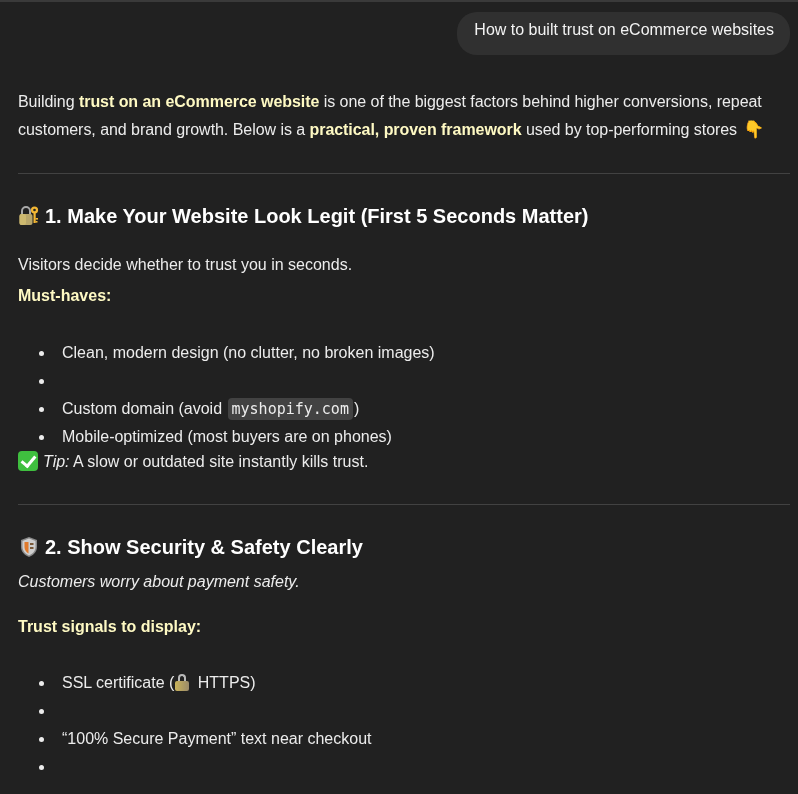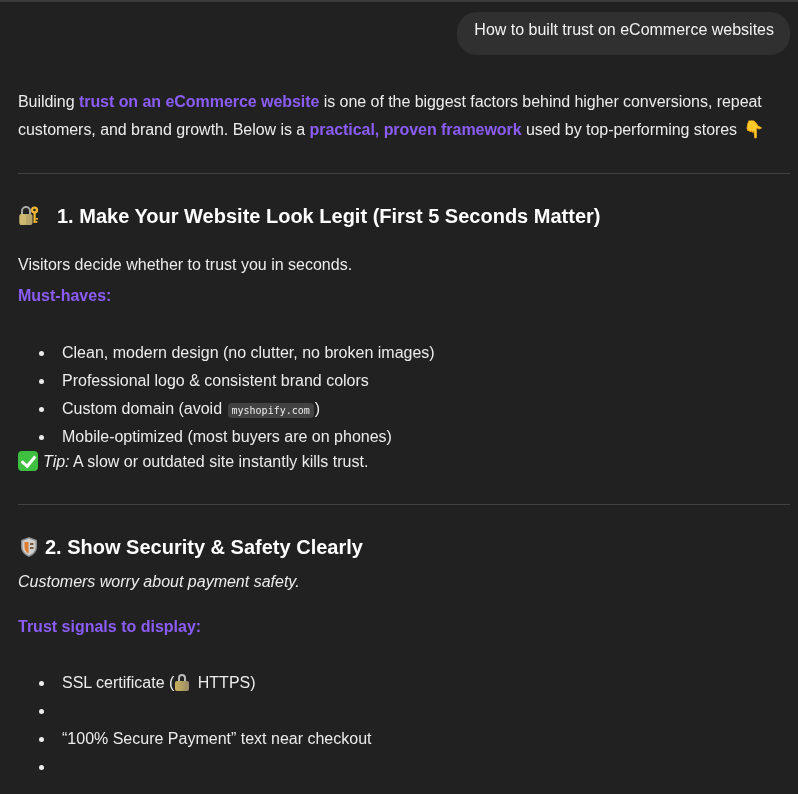--- a/index.html
+++ b/index.html
@@ -39,21 +39,21 @@
       font-size: 16px;
       white-space: nowrap;
     }
     .para {
       margin: 0;
       line-height: 28px;
       font-size: 16px;
       color: #ececec;
     }
     .intro { letter-spacing: -0.05px; }
-    b, strong { font-weight: 700; color: #8b5cf6; }
+    b, strong { font-weight: 700; color: #fef9c3; }
     .divider {
       position: absolute;
       left: 18px;
       width: 772px;
       height: 1px;
       background: #424242;
     }
     .h3 {
       position: absolute;
       left: 18px;
@@ -94,21 +94,21 @@
       position: absolute;
       left: 9px;
       top: 12px;
       width: 5px;
       height: 5px;
       border-radius: 50%;
       background: #ececec;
     }
     code {
       font-family: "DejaVu Sans Mono", "Liberation Mono", monospace;
-      font-size: 10px;
+      font-size: 15px;
       background: #424242;
       color: #ececec;
       border-radius: 4px;
       padding: 2px 4px;
       margin: 0 1px;
     }
     .check-emoji {
       display: inline-block;
       width: 20px;
       height: 20px;
@@ -169,21 +169,21 @@
 <div class="user-row">
   <div class="user-bubble">How to built trust on eCommerce websites</div>
 </div>
 
 <p class="para intro" style="position:absolute; left:18px; top:88px; width:775px;">
   <span>Building </span><b>trust on an eCommerce website</b><span> is one of the biggest factors behind higher conversions, repeat customers, and brand growth. Below is a </span><b>practical, proven framework</b><span> used by top-performing stores</span><span class="point-emoji">👇</span>
 </p>
 
 <div class="divider" style="top:173px;"></div>
 
-<h3 class="h3" style="top:202px;gap:12px;">
+<h3 class="h3" style="top:202px;">
   <span class="emoji">
     <svg width="22" height="22" viewBox="0 0 22 22">
       <path d="M4 9 V6 a4 4 0 0 1 8 0 V9" fill="none" stroke="#a9a9a9" stroke-width="2"></path>
       <rect x="1.5" y="9" width="13" height="11" rx="2" fill="#b8a66a"></rect>
       <rect x="1.5" y="9" width="6.5" height="11" rx="2" fill="#cdb96f"></rect>
       <circle cx="16.5" cy="5" r="3.6" fill="#f3b734"></circle>
       <circle cx="16.5" cy="5" r="1.3" fill="#212121"></circle>
       <rect x="15.5" y="8" width="2.2" height="10" fill="#f3b734"></rect>
       <rect x="17.5" y="13" width="2.5" height="1.6" fill="#f3b734"></rect>
       <rect x="17.5" y="16" width="2" height="1.6" fill="#f3b734"></rect>
@@ -191,21 +191,21 @@
   </span>
   <span>1. Make Your Website Look Legit (First 5 Seconds Matter)</span>
 </h3>
 
 <p class="para abs" style="top:251px;">Visitors decide whether to trust you in seconds.</p>
 
 <p class="para abs" style="top:282px;"><b>Must-haves:</b></p>
 
 <ul class="list" style="top:327px;">
   <li><span class="bullet"></span><span>Clean, modern design (no clutter, no broken images)</span></li>
-  <li><span class="bullet"></span><span>Professional logo &amp; consistent brand colors</span></li>
+  <li><span class="bullet"></span></li>
   <li><span class="bullet"></span><span>Custom domain (avoid </span><code>myshopify.com</code><span>)</span></li>
   <li><span class="bullet"></span><span>Mobile-optimized (most buyers are on phones)</span></li>
 </ul>
 
 <p class="para abs" style="top:448px;">
   <span class="check-emoji"></span><em>Tip:</em><span> A slow or outdated site instantly kills trust.</span>
 </p>
 
 <div class="divider" style="top:504px;"></div>
 

